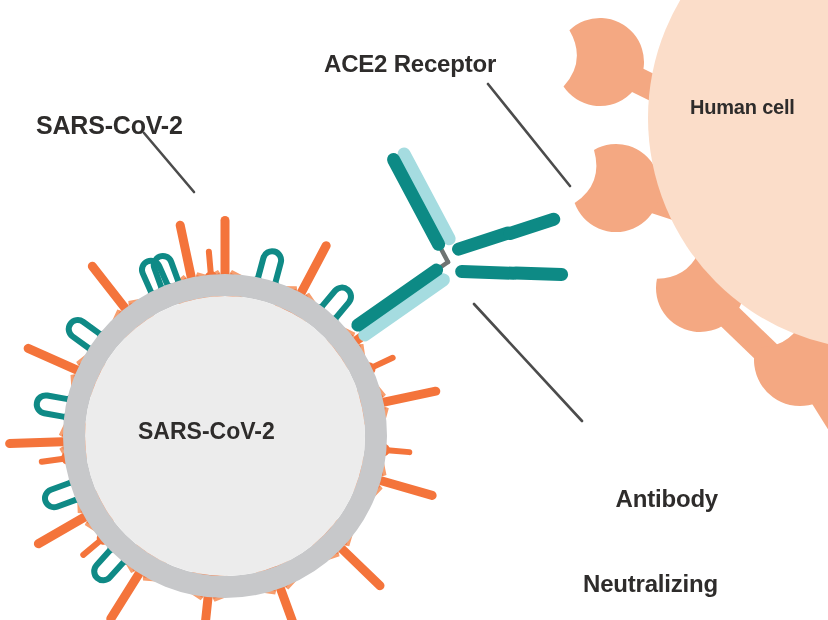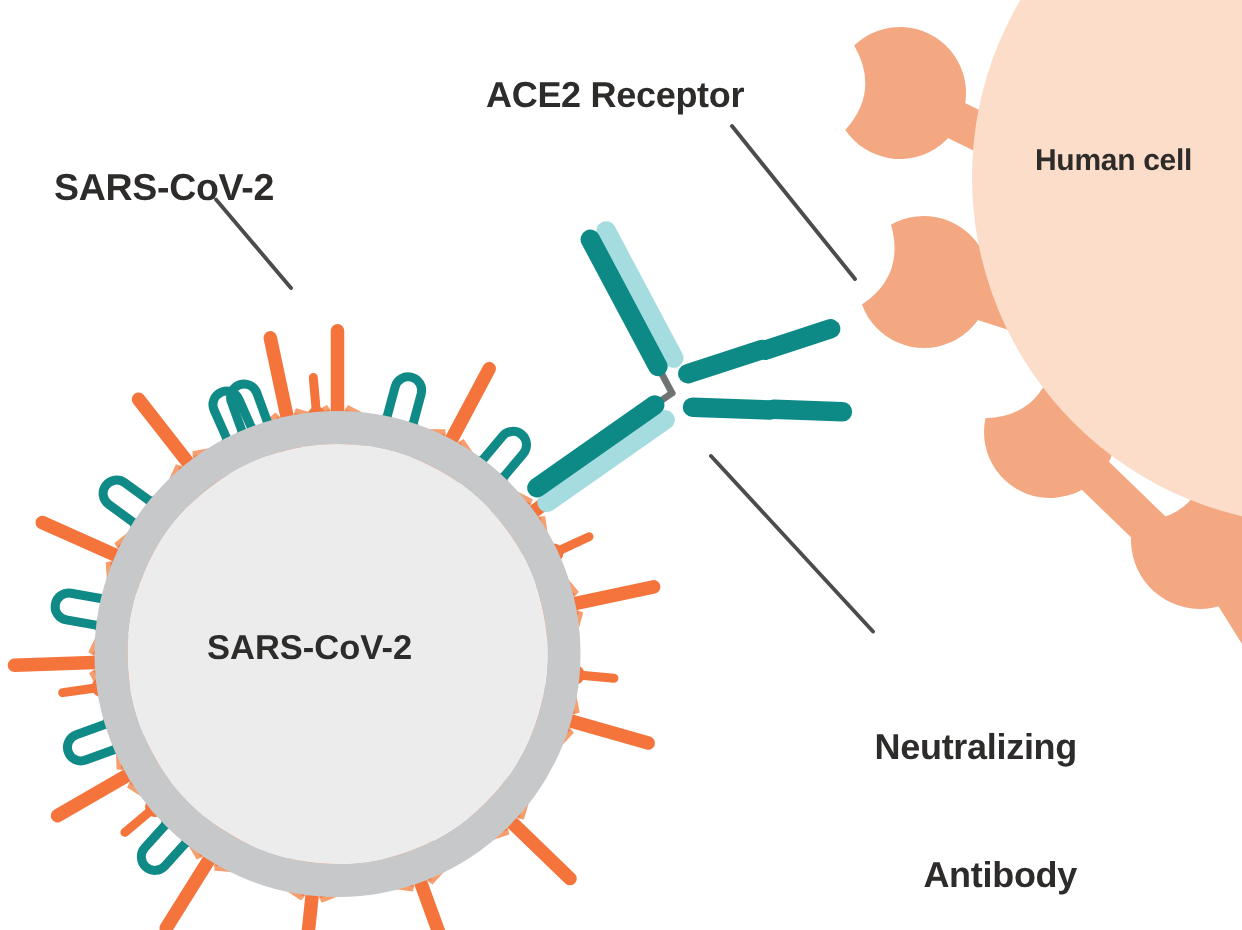--- a/index.html
+++ b/index.html
@@ -179,19 +179,19 @@
 
   <div class="lbl" id="label-spike">
     <div>SARS-CoV-2</div>
   </div>
 
   <div class="lbl" id="label-ace2">ACE2 Receptor</div>
 
   <div class="lbl" id="label-humancell">Human cell</div>
 
   <div class="lbl" id="label-antibody">
+    <div>Antibody</div>
     <div>Neutralizing</div>
-    <div>Antibody</div>
   </div>
 
   <div class="lbl" id="label-virion">SARS-CoV-2</div>
 
 </div>
 
 </body></html>

